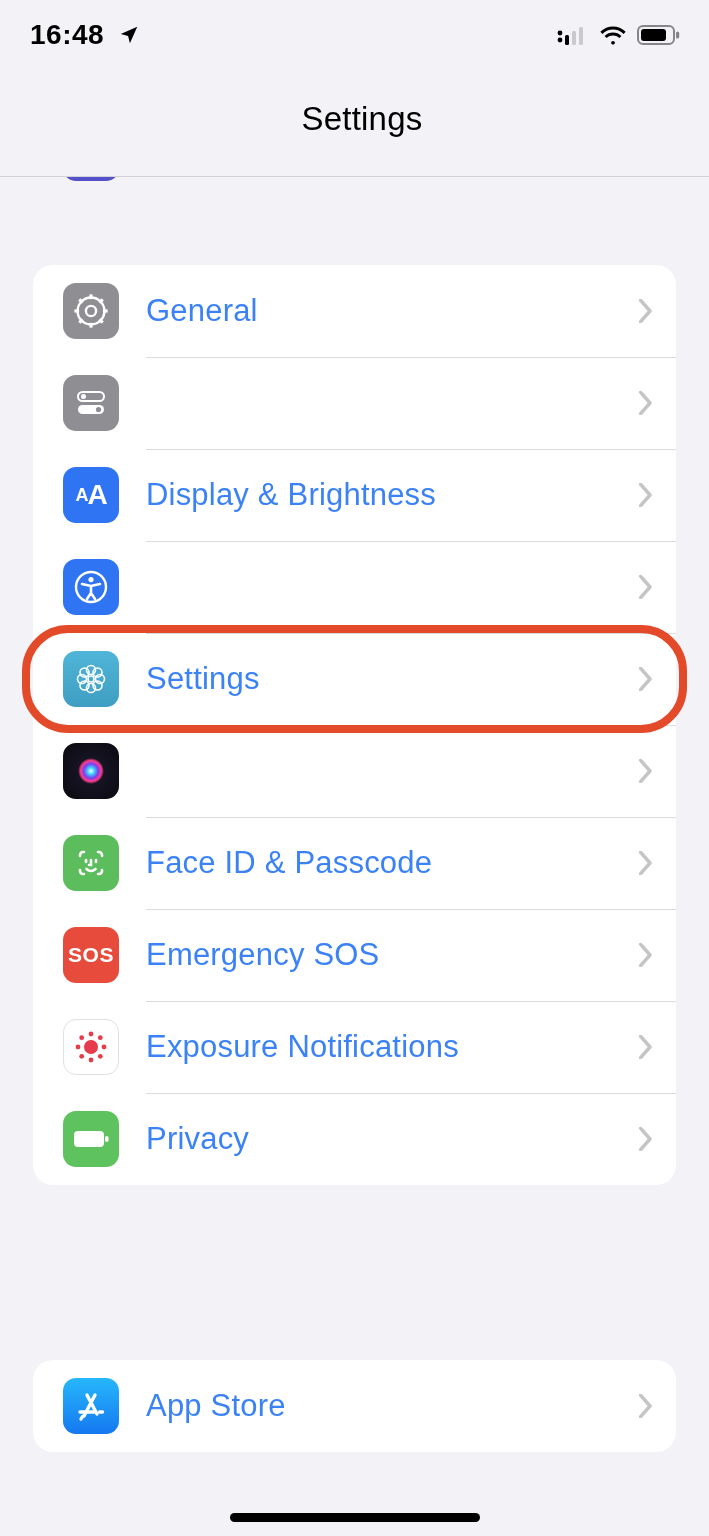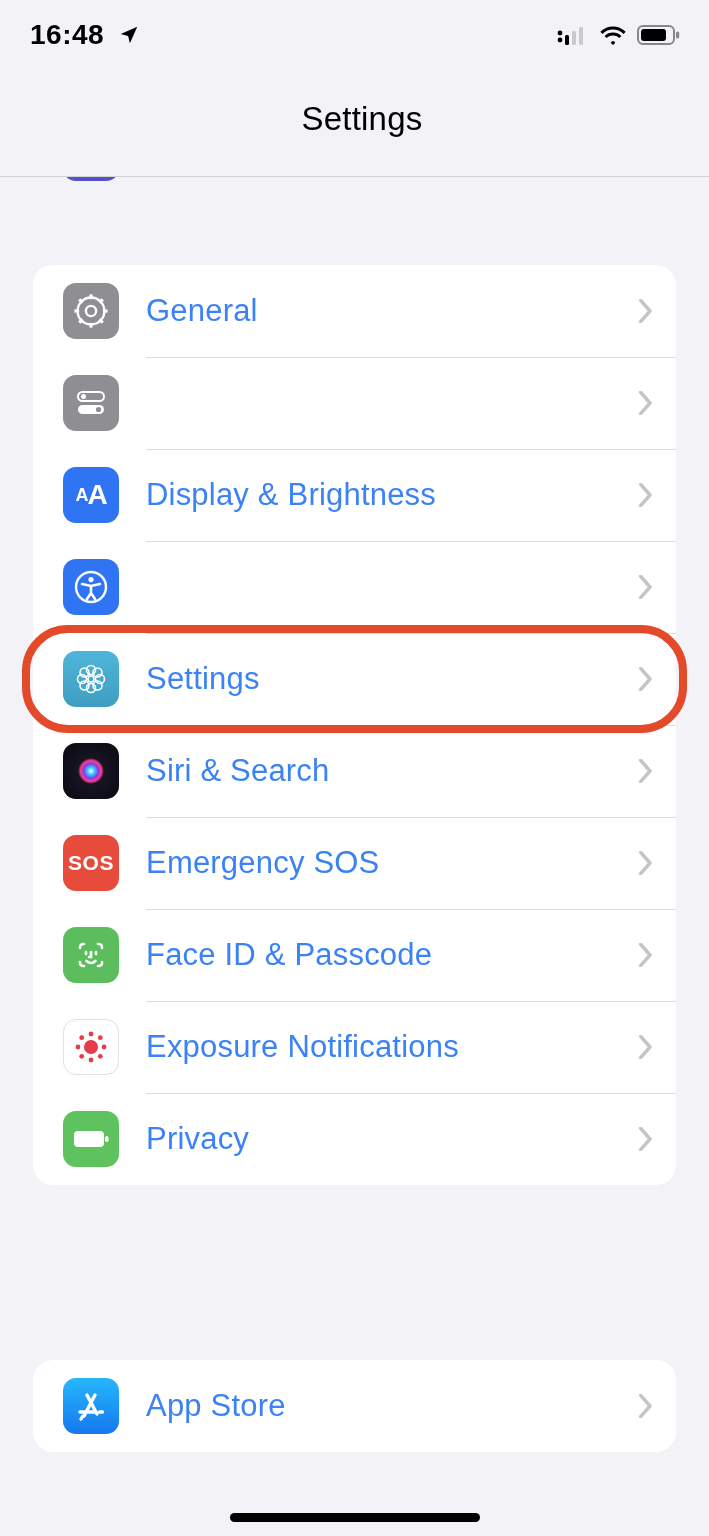--- a/index.html
+++ b/index.html
@@ -293,31 +293,20 @@
             <stop offset="0%" stop-color="#ffffff"></stop>
             <stop offset="25%" stop-color="#3ed6ff"></stop>
             <stop offset="55%" stop-color="#7b3ff0"></stop>
             <stop offset="80%" stop-color="#ff3d8b"></stop>
             <stop offset="100%" stop-color="#ff3d8b" stop-opacity="0"></stop>
           </radialGradient>
         </defs>
         <circle cx="22" cy="22" r="13" fill="url(#sg)"></circle>
       </svg>
     </div>
-    <span class="row-label">Siri &amp; Search</span>
-    <span class="chev">
-        <svg width="16" height="24" viewBox="0 0 10 18">
-          <path d="M1 1l7 8-7 8" fill="none" stroke="currentColor" stroke-width="2.6" stroke-linecap="round" stroke-linejoin="round"></path>
-        </svg>
-      </span>
-  </div>
-
-  <div class="row">
-    <div class="app-icon" style="background:#e74b3c;font-size:21px;font-weight:800;letter-spacing:.5px;">SOS</div>
-    <span class="row-label">Emergency SOS</span>
     <span class="chev">
         <svg width="16" height="24" viewBox="0 0 10 18">
           <path d="M1 1l7 8-7 8" fill="none" stroke="currentColor" stroke-width="2.6" stroke-linecap="round" stroke-linejoin="round"></path>
         </svg>
       </span>
   </div>
 
   <div class="row">
     <div class="app-icon" style="background:#5bbd5b">
       <svg width="40" height="40" viewBox="0 0 40 40" stroke="#fff" stroke-width="2.6" fill="none" stroke-linecap="round">
@@ -325,20 +314,30 @@
           <path d="M31 13v-1a3 3 0 0 0-3-3h-1"></path>
         <path d="M9 27v1a3 3 0 0 0 3 3h1"></path>
           <path d="M31 27v1a3 3 0 0 1-3 3h-1"></path>
         <line x1="15" y1="17" x2="15" y2="19"></line>
           <line x1="25" y1="17" x2="25" y2="19"></line>
         <path d="M20 17v5h-2"></path>
         <path d="M15.5 26c1.3 1.2 3 2 4.5 2s3.2-.8 4.5-2"></path>
       </svg>
     </div>
     <span class="row-label">Face ID &amp; Passcode</span>
+    <span class="chev">
+        <svg width="16" height="24" viewBox="0 0 10 18">
+          <path d="M1 1l7 8-7 8" fill="none" stroke="currentColor" stroke-width="2.6" stroke-linecap="round" stroke-linejoin="round"></path>
+        </svg>
+      </span>
+  </div>
+
+  <div class="row">
+    <div class="app-icon" style="background:#e74b3c;font-size:21px;font-weight:800;letter-spacing:.5px;">SOS</div>
+    <span class="row-label">Emergency SOS</span>
     <span class="chev">
         <svg width="16" height="24" viewBox="0 0 10 18">
           <path d="M1 1l7 8-7 8" fill="none" stroke="currentColor" stroke-width="2.6" stroke-linecap="round" stroke-linejoin="round"></path>
         </svg>
       </span>
   </div>
 
   <div class="row">
     <div class="app-icon white">
       <svg width="40" height="40" viewBox="0 0 40 40">

